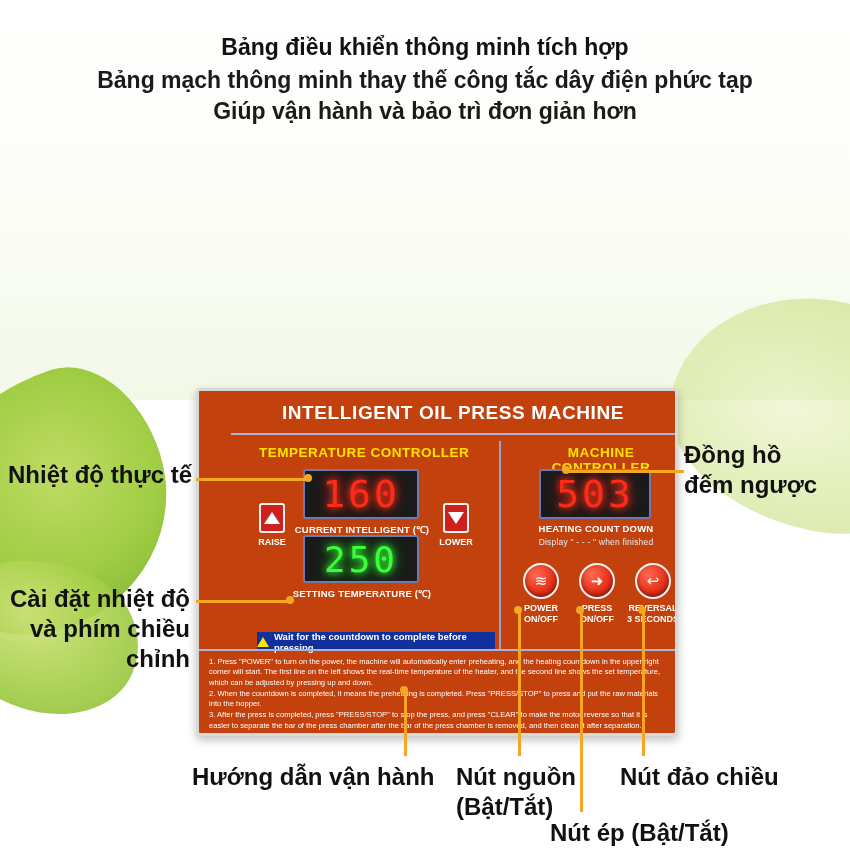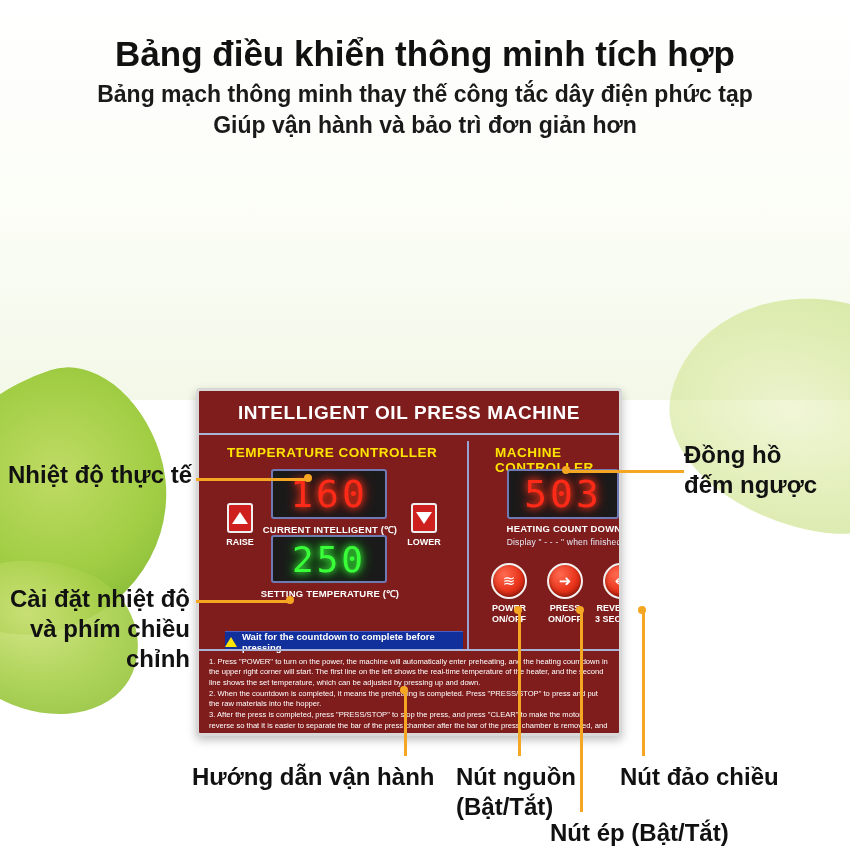--- a/index.html
+++ b/index.html
@@ -41,59 +41,61 @@
     position: absolute; left: 0; top: 0; width: 850px; height: 400px;
     background: linear-gradient(180deg,#ffffff 0%, #fbfdf6 55%, #f3f8e8 100%);
   }
 
   
   .headings {
     position: absolute; left: 0; top: 34px; width: 850px;
     text-align: center; z-index: 5;
   }
   .h-title {
-    font-size: 35px; font-weight: bold; color: #111111;
+    font-size: 23px; font-weight: bold; color: #111111;
     letter-spacing: 0px; line-height: 1.15;
   }
   .h-sub1 {
     margin-top: 6px;
     font-size: 23px; font-weight: bold; color: #1a1a1a; line-height: 1.3;
   }
   .h-sub2 {
     font-size: 23px; font-weight: bold; color: #1a1a1a; line-height: 1.35;
   }
 
   
   .panel {
     position: absolute; left: 196px; top: 388px;
-    width: 426px; height: 348px;
-    background: #7f1d1d;
+    width: 482px; height: 348px;
+    background: #c2410c;
     border: 3px solid #d8d8d8;
     border-radius: 4px;
     box-shadow: 0 4px 10px rgba(0,0,0,0.25);
     z-index: 4;
     overflow: hidden;
+    padding-left: 32px;
   }
   .panel-title {
     height: 44px; line-height: 44px;
     text-align: center;
     color: #ffffff;
     font-size: 19px;
     font-weight: bold;
     letter-spacing: 0.6px;
     border-bottom: 2px solid #aab3d8;
   }
   .panel-body { position: relative; height: 256px; }
 
   .sec-label {
     position: absolute;
     color: #ffe400;
     font-size: 13.5px;
     font-weight: bold;
     letter-spacing: 0.5px;
+    text-align: center;
   }
   .sec-temp { left: 28px; top: 10px; }
   .sec-mach { left: 296px; top: 10px; }
 
   
   .disp {
     position: absolute;
     background: #1a1a1a;
     border: 2px solid #6f7ab5;
     border-radius: 3px;

